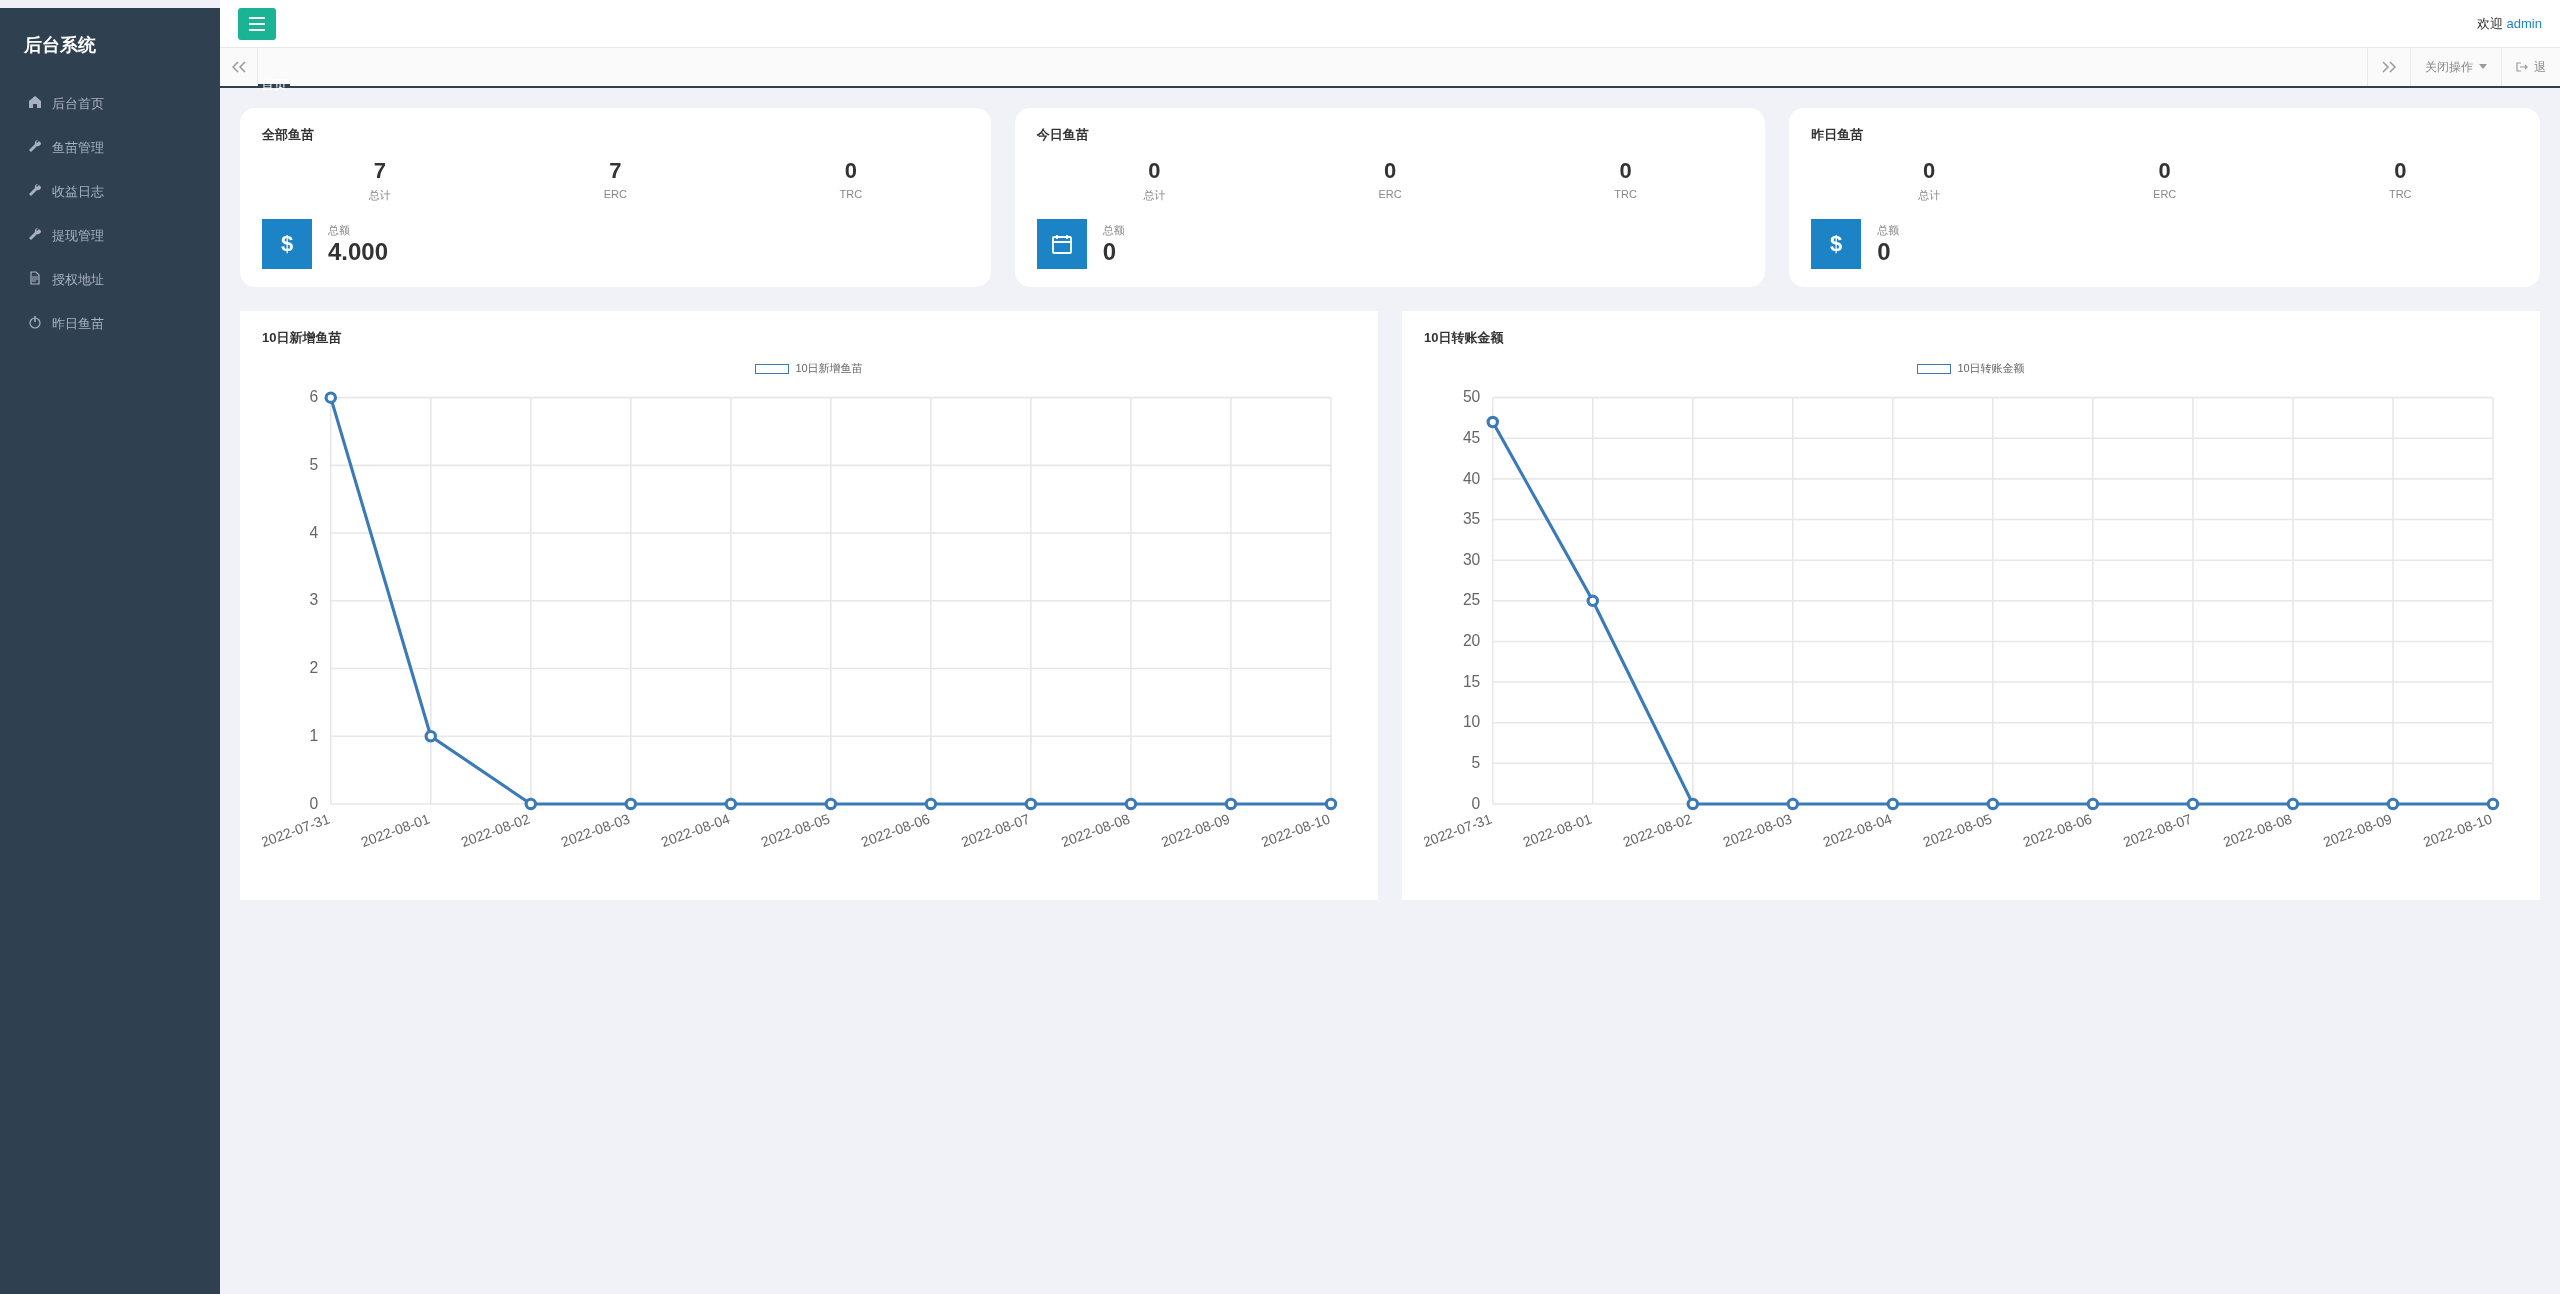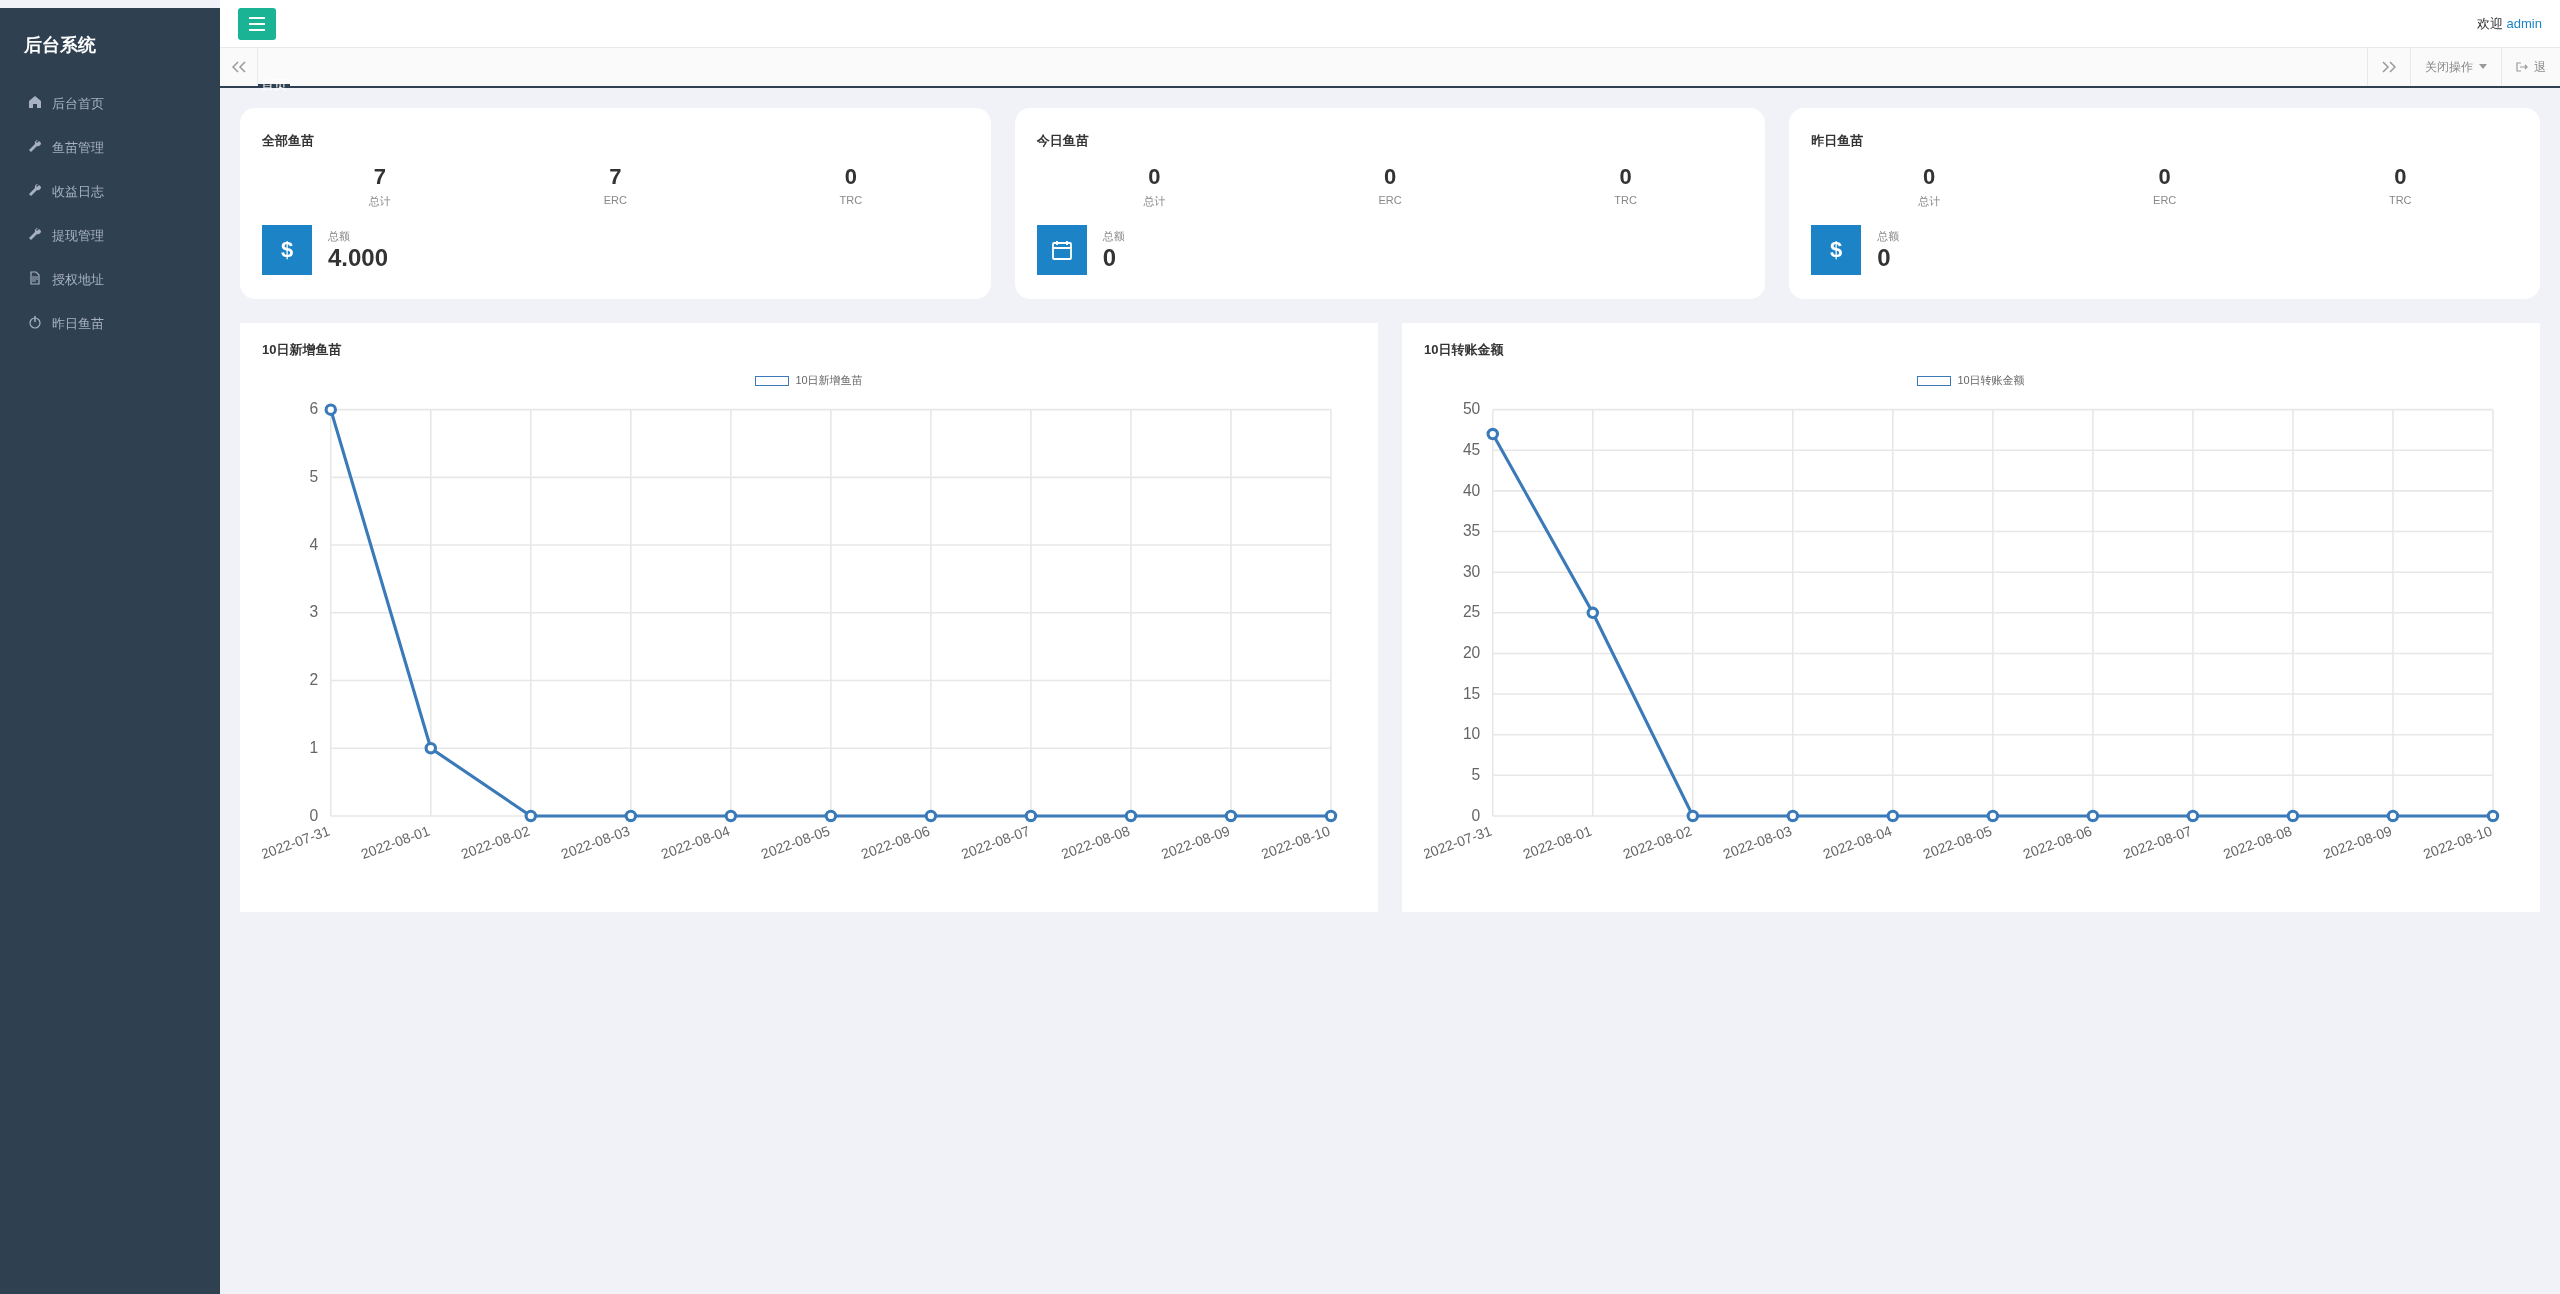--- a/index.html
+++ b/index.html
@@ -51,21 +51,21 @@
 .tabs-right { display: flex; align-items: stretch; text-align: right; }
 .tab-ctrl {
   padding: 0 14px; display: flex; align-items: center; gap: 6px;
   border-left: 1px solid #e7eaec; cursor: pointer; color: #888; font-size: 12px;
 }
 
 .content { flex: 1; overflow: auto; padding: 20px; }
 
 .cards-row { display: flex; gap: 24px; margin-bottom: 24px; }
 .card {
-  flex: 1; background: #fff; padding: 24px 22px; border-radius: 15px;
+  flex: 1; background: #fff; padding: 18px 22px; border-radius: 15px;
 }
 .card-title { font-size: 13px; font-weight: bold; color: #333; margin-bottom: 14px; }
 .card-stats { display: flex; margin-bottom: 16px; }
 .stat { flex: 1; text-align: center; }
 .stat-value { font-size: 22px; font-weight: bold; color: #333; }
 .stat-label { font-size: 11px; color: #888; margin-top: 4px; }
 .card-total { display: flex; align-items: center; gap: 16px; }
 .total-icon {
   width: 50px; height: 50px; display: flex; align-items: center; justify-content: center;
   color: #fff; font-size: 22px;

